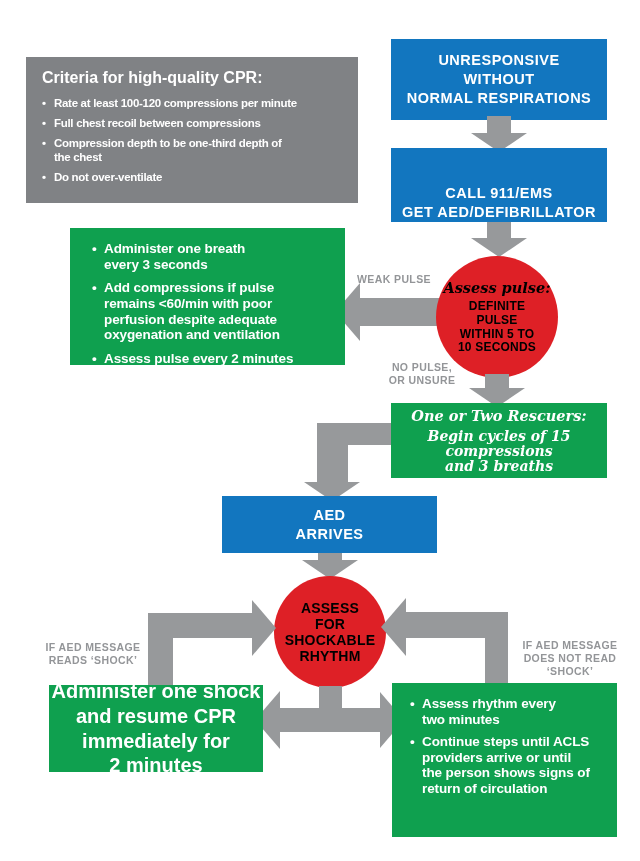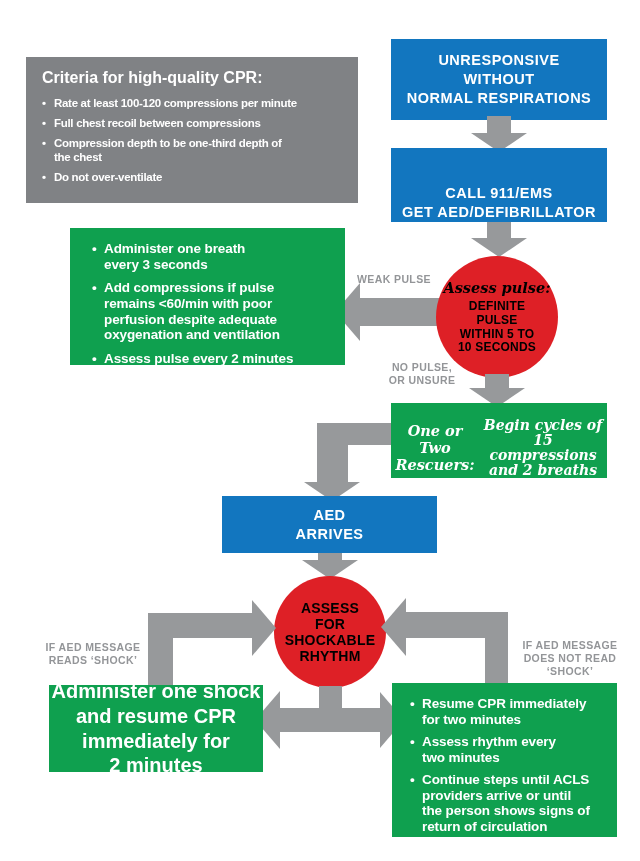--- a/index.html
+++ b/index.html
@@ -29,21 +29,21 @@
   .gb{flex-direction:column;align-items:flex-start;justify-content:flex-start;text-align:left;}
   .breaths{padding:13px 8px 0 22px;}
   .breaths ul.blist li{font-size:13.5px;line-height:1.16;margin-bottom:8px;letter-spacing:-.1px;}
   .noshock{padding:13px 6px 0 18px;}
   .noshock ul.blist li{font-size:13.5px;line-height:1.15;margin-bottom:7px;letter-spacing:-.1px;}
   
   .serifit{font-family:"DejaVu Serif",serif;font-style:italic;font-weight:700;}
   .circle .serifit{font-size:14.5px;margin-bottom:4px;}
   .circle .cap{font-weight:700;font-size:12px;line-height:1.14;letter-spacing:.2px;white-space:pre-line;}
   .circle2 .cap{font-size:14px;line-height:1.16;}
-  .rescuers{flex-direction:row;align-items:flex-end;}
+  .rescuers{flex-direction:column;}
   .rescuers .serifit{font-size:14.5px;margin-bottom:5px;}
   .rescuers .serif-body{font-family:"DejaVu Serif",serif;font-style:italic;font-weight:700;
                         font-size:14px;line-height:1.08;white-space:pre-line;}
   
   .flabel{position:absolute;color:#939598;font-weight:700;font-size:10.5px;line-height:1.25;
           letter-spacing:.4px;text-align:center;white-space:pre-line;}
   
   .ar{position:absolute;background:#97999B;}
   .tri{position:absolute;width:0;height:0;}
   .tri-down{border-left:28px solid transparent;border-right:28px solid transparent;border-top:19px solid #97999B;}
@@ -109,21 +109,21 @@
   </div>
 
   <div class="flabel" style="left:384px;top:361px;width:76px;">NO PULSE,
 OR UNSURE</div>
   <div class="ar" style="left:485px;top:374px;width:24px;height:16px;"></div>
   <div class="tri tri-down" style="left:469px;top:388px;"></div>
 
   <div class="box green rescuers" style="left:391px;top:403px;width:216px;height:75px;">
     <div class="serifit">One or Two Rescuers:</div>
     <div class="serif-body">Begin cycles of 15 compressions
-and 2 breaths</div>
+and 3 breaths</div>
   </div>
 
   <div class="ar" style="left:317px;top:423px;width:74px;height:22px;"></div>
   <div class="ar" style="left:317px;top:423px;width:31px;height:61px;"></div>
   <div class="tri tri-down" style="left:304px;top:482px;"></div>
 
   <div class="box blue" style="left:222px;top:496px;width:215px;height:57px;">
     <div class="bold-lines node-title">AED
 ARRIVES</div>
   </div>
@@ -158,22 +158,20 @@
 
   <div class="box green" style="left:49px;top:685px;width:214px;height:87px;">
     <div class="shockbox">Administer one shock
 and resume CPR
 immediately for
 2 minutes</div>
   </div>
 
   <div class="box green gb noshock" style="left:392px;top:683px;width:225px;height:154px;">
     <ul class="blist">
-      <li>Resume CPR immediately
-for two minutes</li>
       <li>Assess rhythm every
 two minutes</li>
       <li>Continue steps until ACLS
 providers arrive or until
 the person shows signs of
 return of circulation</li>
     </ul>
   </div>
 
 </div>

